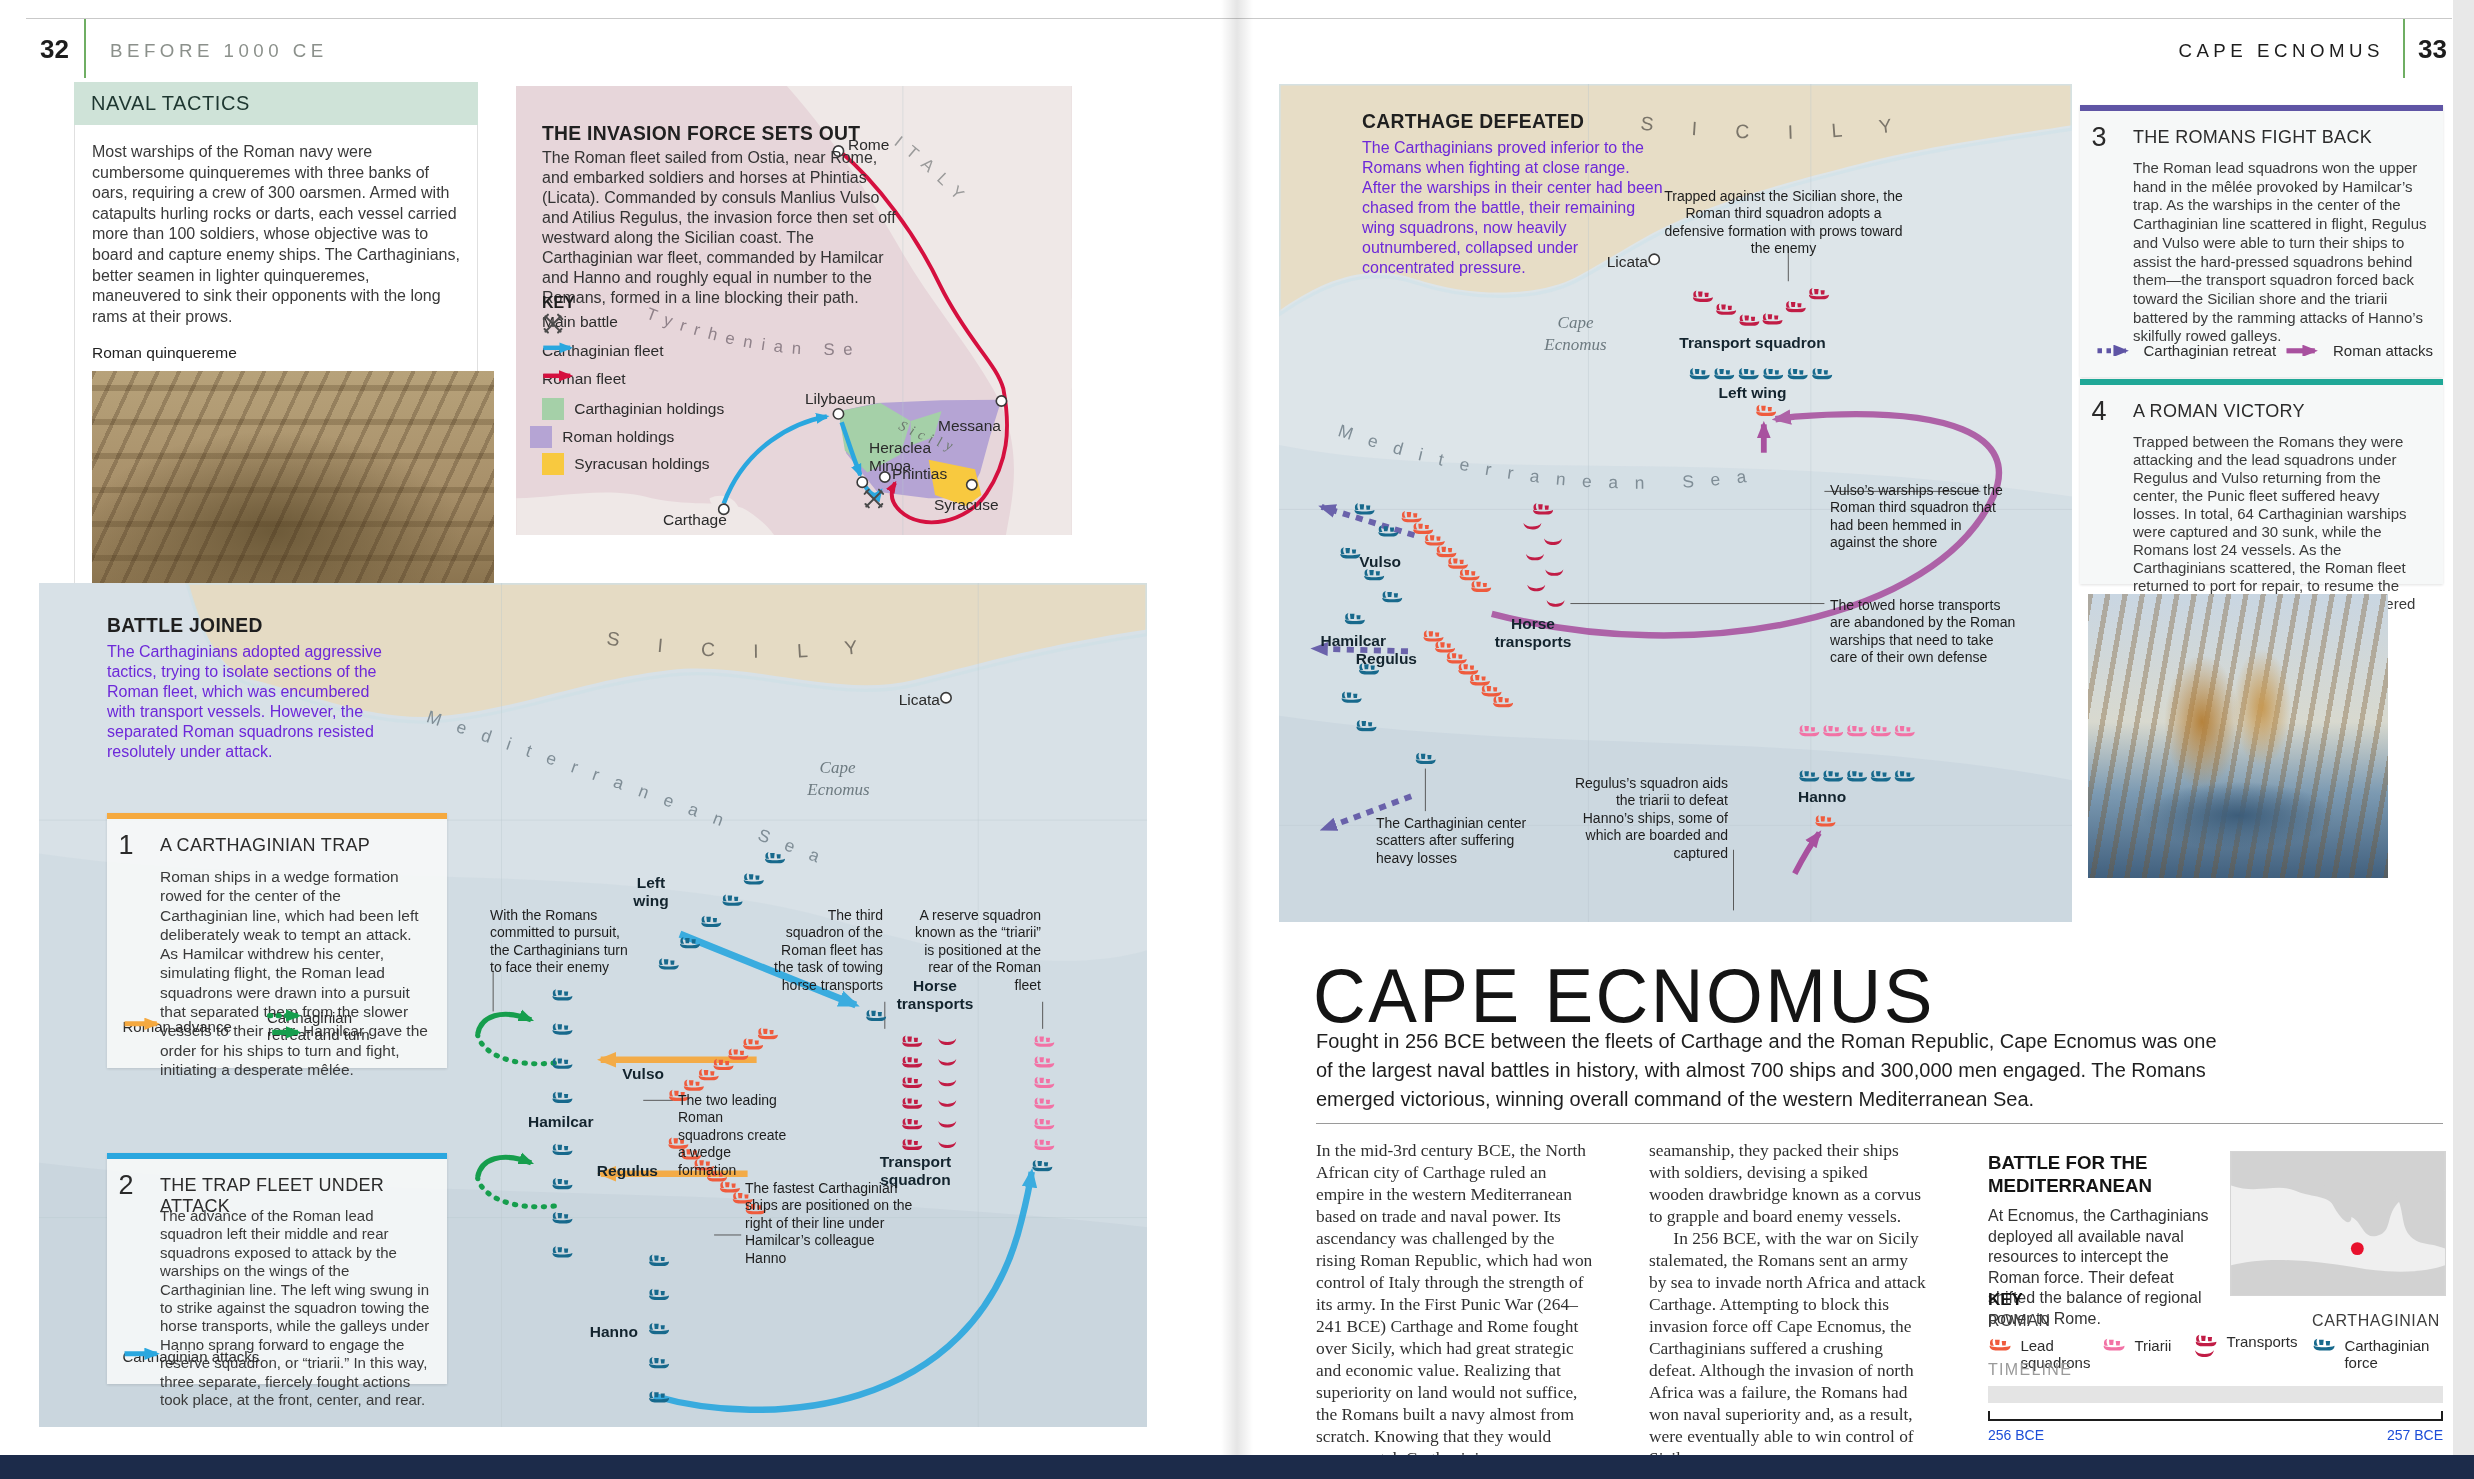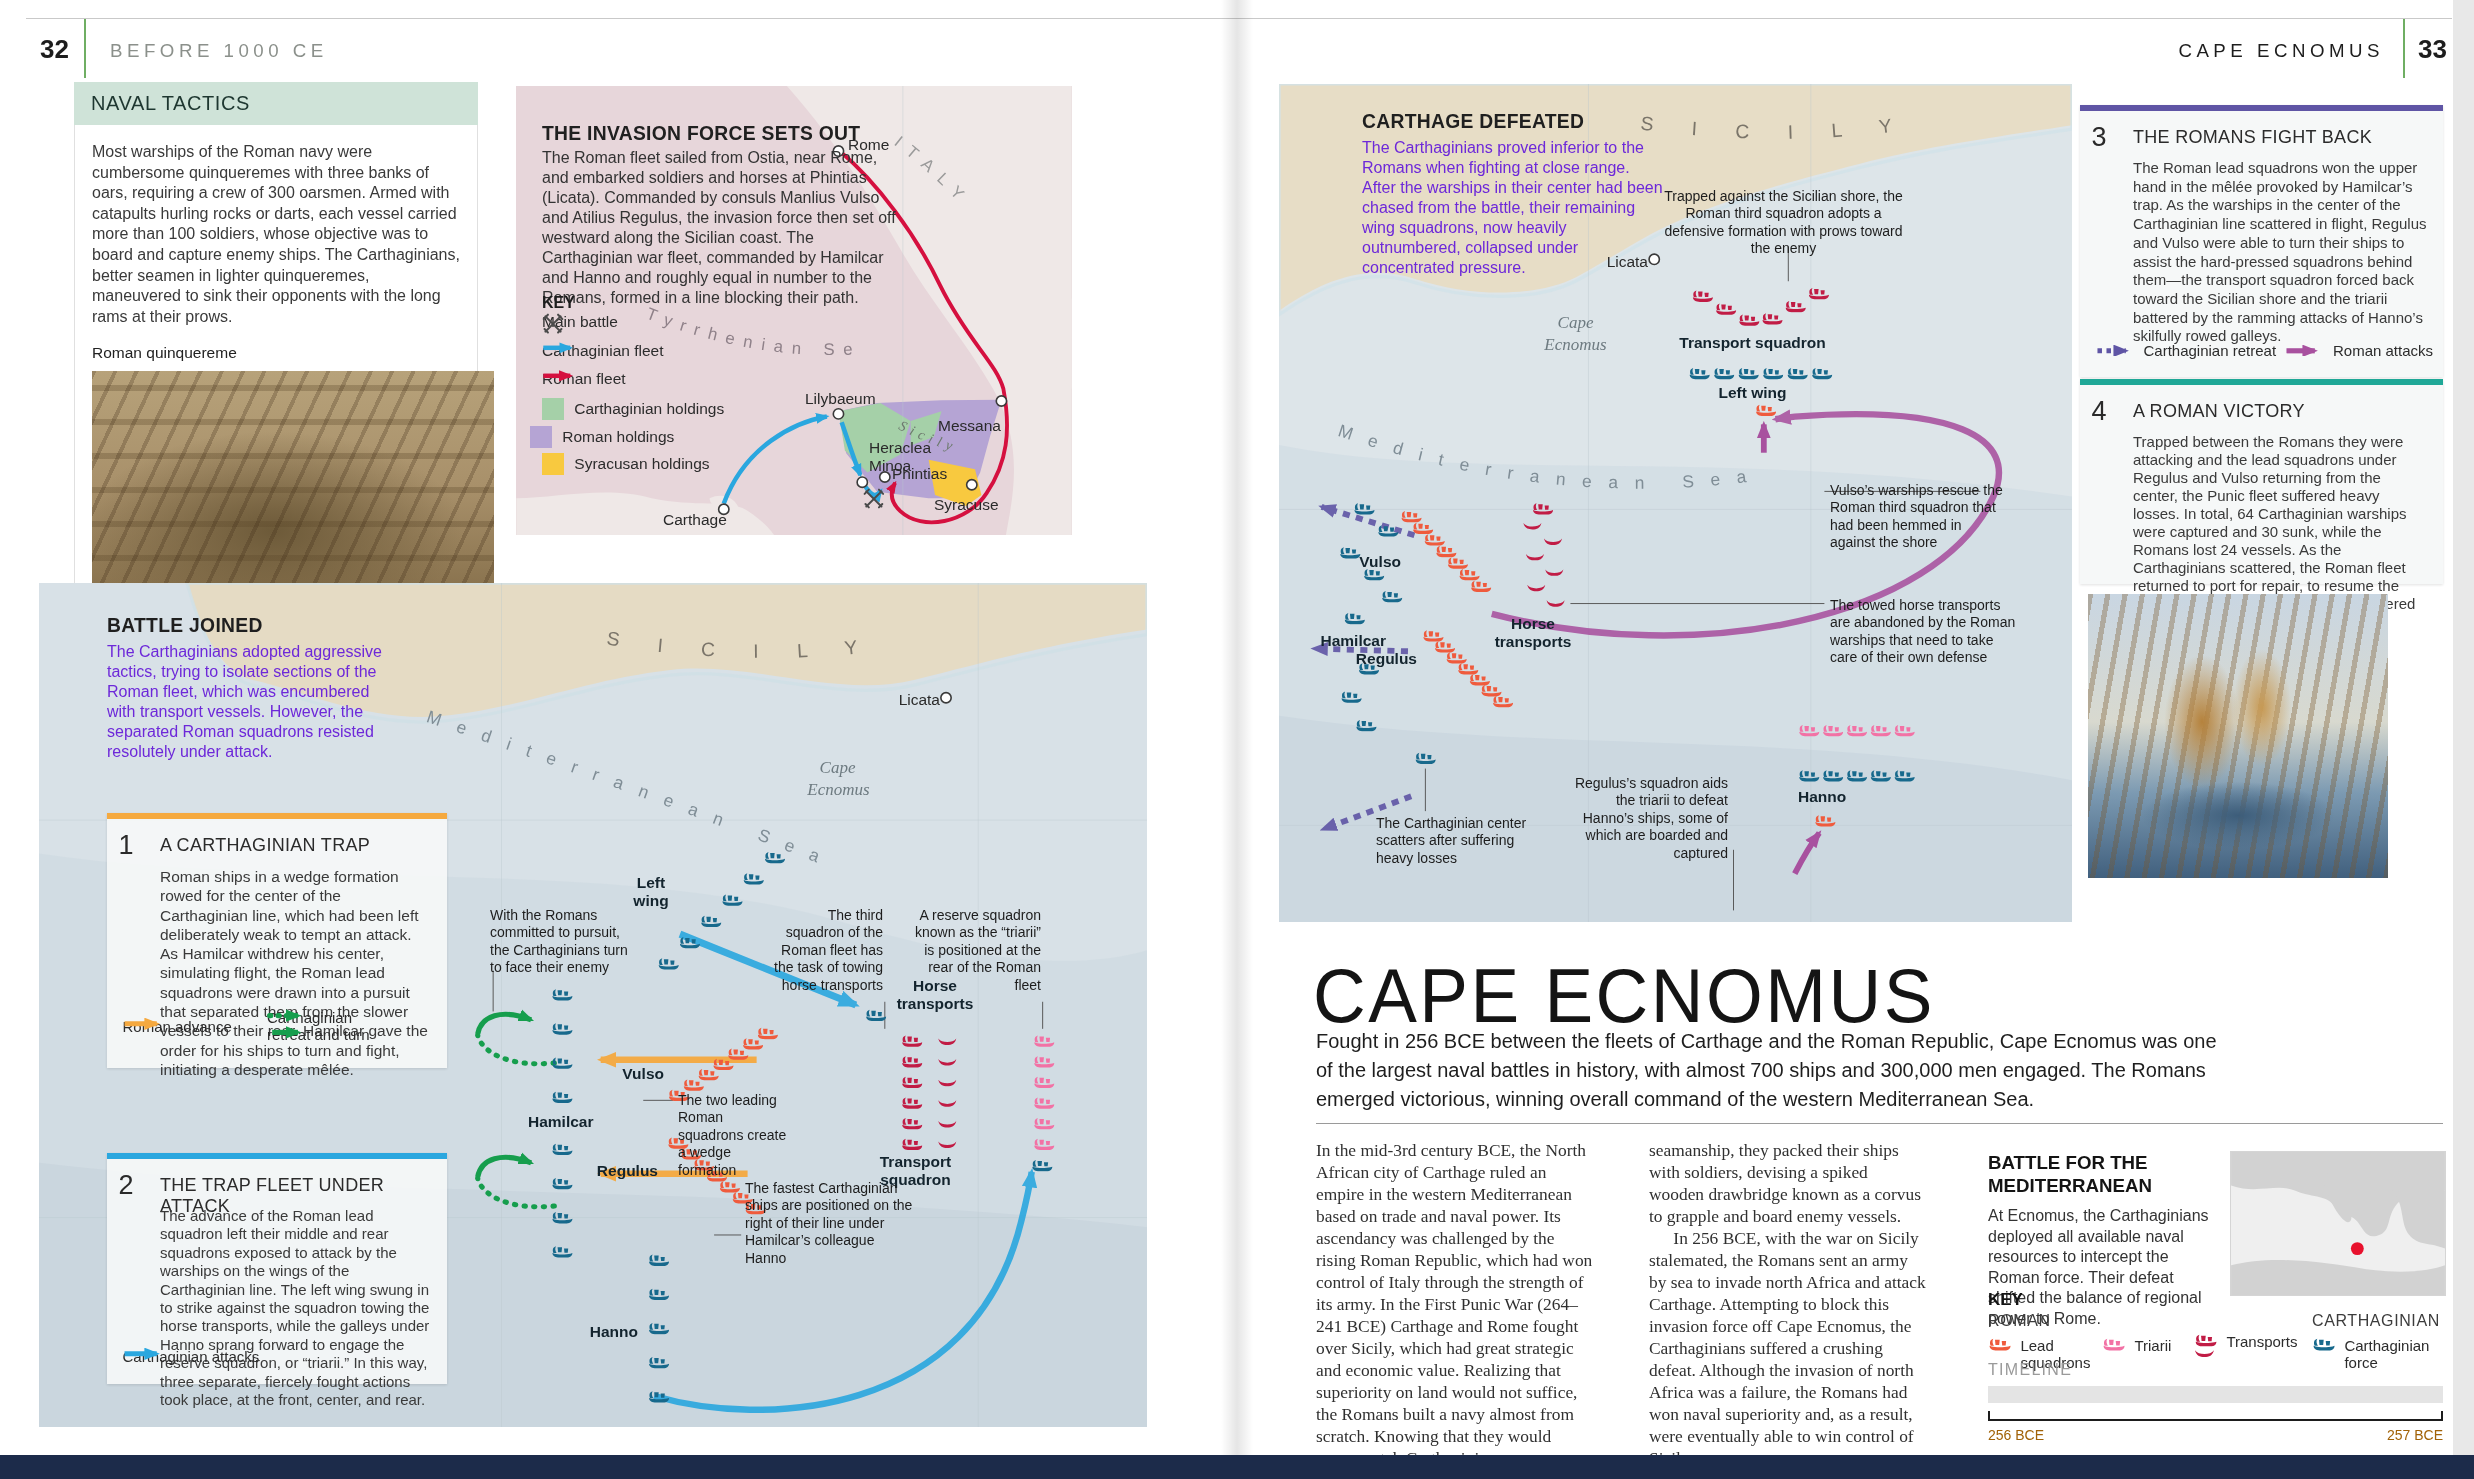--- a/index.html
+++ b/index.html
@@ -77,21 +77,21 @@
   
   .sb-title{position:absolute;left:1988px;top:1152px;width:238px;font-weight:700;font-size:18.7px;line-height:22.6px;color:#141414;}
   .sb-body{position:absolute;left:1988px;top:1206px;width:232px;font-size:16px;line-height:20.6px;color:#333;}
   .sb-key{position:absolute;left:1988px;top:1290px;font-weight:700;font-size:17px;color:#141414;}
   .sb-sub{position:absolute;font-size:16px;color:#3c3c3c;letter-spacing:0.6px;}
   .sb-item{position:absolute;display:flex;align-items:flex-start;gap:6.4px;font-size:15px;line-height:17.4px;color:#2c2c2c;}
   .sb-tl{position:absolute;left:1988px;top:1361px;font-size:16px;letter-spacing:1.3px;color:#9a9a9a;}
   .tl-bar{position:absolute;left:1988px;top:1386px;width:455px;height:17px;background:#e4e4e4;}
   .tl-line{position:absolute;left:1988px;top:1419px;width:455px;height:1.9px;background:#1d1d1d;}
   .tl-tick{position:absolute;top:1411px;width:1.9px;height:9.7px;background:#1d1d1d;}
-  .tl-lab{position:absolute;top:1427px;font-size:14px;color:#a16207;}
+  .tl-lab{position:absolute;top:1427px;font-size:14px;color:#1d4ed8;}
 
   .painting{position:absolute;left:2088px;top:594px;width:300px;height:284px;
     background:
       radial-gradient(ellipse 58px 103px at 38% 45%,#b5823c 0%,rgba(0,0,0,0) 65%),
       radial-gradient(ellipse 45px 90px at 58% 40%,#c79a55 0%,rgba(0,0,0,0) 65%),
       radial-gradient(ellipse 129px 45px at 50% 78%,#3d5d7a 0%,rgba(0,0,0,0) 75%),
       repeating-linear-gradient(100deg,rgba(120,85,40,.35) 0 5.2px,rgba(0,0,0,0) 5.2px 17px),
       linear-gradient(180deg,#c9d6e2 0%,#d8d9cf 45%,#7c9ab2 70%,#41607e 100%);}
 
   .locator{position:absolute;left:2230px;top:1151px;width:214px;height:143px;background:#efefef;border:0.6px solid #d5d5d5;}

